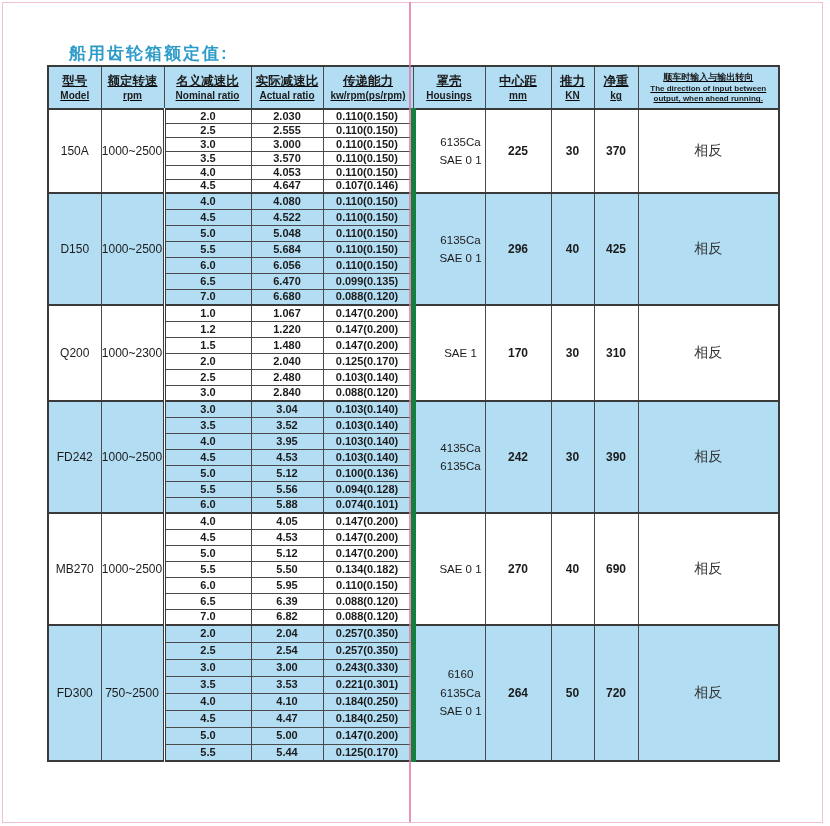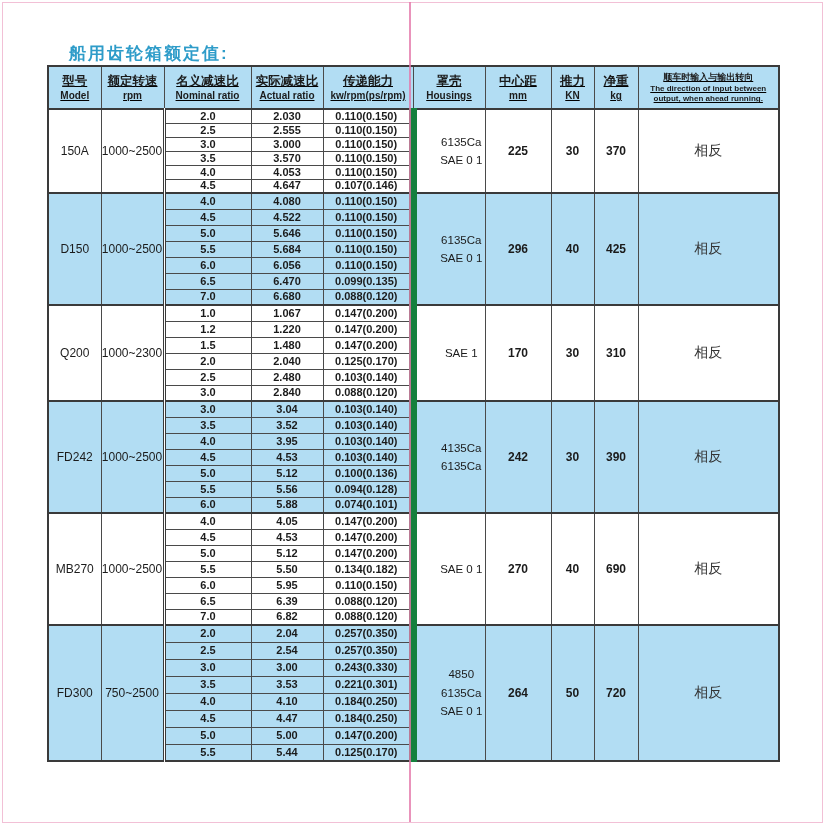--- a/index.html
+++ b/index.html
@@ -34,21 +34,21 @@
   thead th{background:var(--hl,#b2ddf3);border-bottom:2px solid #3a3a3a;}
   thead .zh{display:block;font-size:12.5px;font-weight:bold;line-height:1.35;}
   thead .en{display:block;font-size:10px;font-weight:bold;line-height:1.15;}
   thead th.h-dir .zh{font-size:9px;line-height:1.5;}
   thead th.h-dir .en{font-size:8px;font-weight:bold;line-height:1.25;}
   tr.sub{height:16px;}
   tr.g0{height:14px;}
   tr.g5{height:17px;}
   td.c-nom,td.c-act,td.c-cap{font-size:11px;font-weight:bold;line-height:1;}
   td.c-nom{border-left:3px double #3a3a3a;text-align:center;}
-  td.c-cap{border-right:8px solid #15803d;text-align:center;}
+  td.c-cap{border-right:5px solid #15803d;text-align:center;}
   td.c-model,td.c-rpm{font-size:12px;}
   td.c-hou{font-size:11.5px;line-height:1.6;padding-left:21px;}
   td.c-mm,td.c-kn,td.c-kg{font-size:12px;font-weight:bold;}
   td.c-dir{font-size:14px;color:#333;}
   tr.group-start td{border-top:2px solid #3a3a3a;}
   td.hl{background:var(--hl,#b2ddf3);}
 </style>
 </head>
 <body style="--accent: #2e9cc9; --frame: #f2c0d6; --fold: #e478aa; --hl: #b2ddf3;">
 
@@ -171,21 +171,21 @@
         <td class="c-kg hl" rowspan="7">425</td>
         <td class="c-dir hl" rowspan="7">相反</td>
       </tr>
       <tr class="sub g1">
         <td class="c-nom hl">4.5</td>
         <td class="c-act hl">4.522</td>
         <td class="c-cap hl">0.110(0.150)</td>
       </tr>
       <tr class="sub g1">
         <td class="c-nom hl">5.0</td>
-        <td class="c-act hl">5.646</td>
+        <td class="c-act hl">5.048</td>
         <td class="c-cap hl">0.110(0.150)</td>
       </tr>
       <tr class="sub g1">
         <td class="c-nom hl">5.5</td>
         <td class="c-act hl">5.684</td>
         <td class="c-cap hl">0.110(0.150)</td>
       </tr>
       <tr class="sub g1">
         <td class="c-nom hl">6.0</td>
         <td class="c-act hl">6.056</td>
@@ -329,21 +329,21 @@
         <td class="c-act">6.82</td>
         <td class="c-cap">0.088(0.120)</td>
       </tr>
       <tr class="sub g5 group-start">
         <td class="c-model hl" rowspan="8">FD300</td>
         <td class="c-rpm hl" rowspan="8">750~2500</td>
         <td class="c-nom hl">2.0</td>
         <td class="c-act hl">2.04</td>
         <td class="c-cap hl">0.257(0.350)</td>
         <td class="c-hou hl" rowspan="8">
-          <div>4850</div>
+          <div>6160</div>
           <div>6135Ca</div>
           <div>SAE 0 1</div>
         </td>
         <td class="c-mm hl" rowspan="8">264</td>
         <td class="c-kn hl" rowspan="8">50</td>
         <td class="c-kg hl" rowspan="8">720</td>
         <td class="c-dir hl" rowspan="8">相反</td>
       </tr>
       <tr class="sub g5">
         <td class="c-nom hl">2.5</td>

